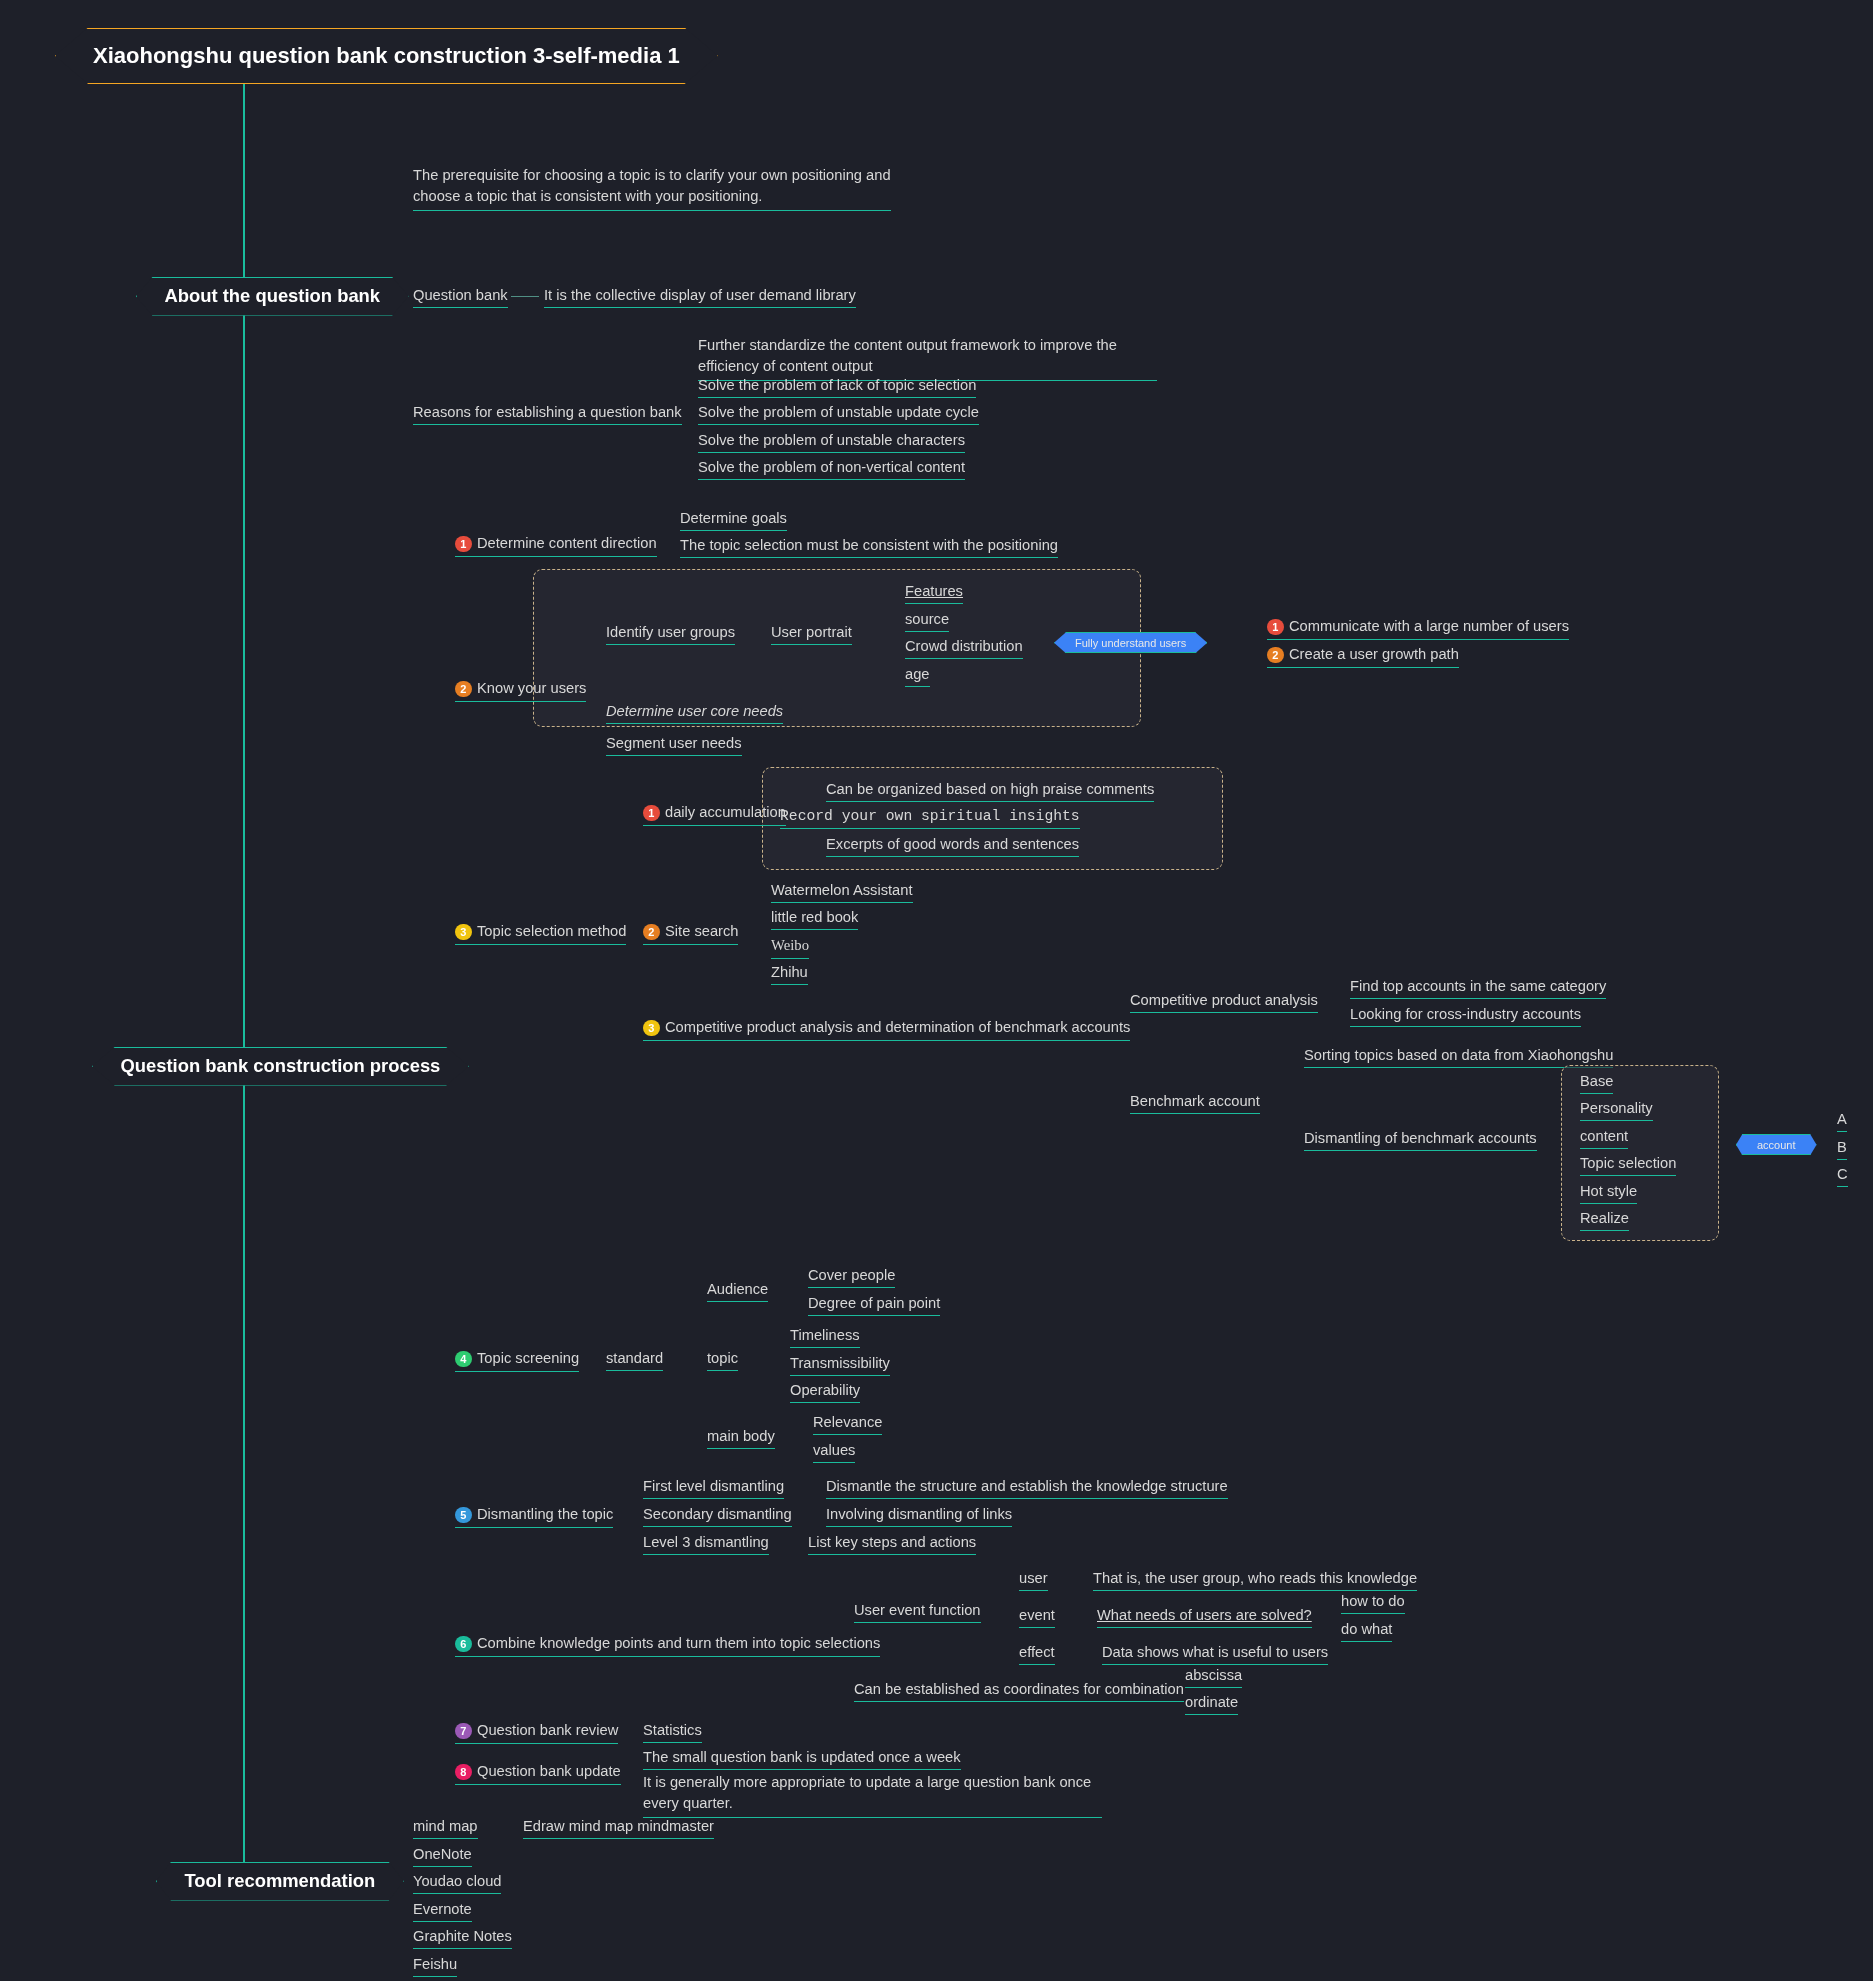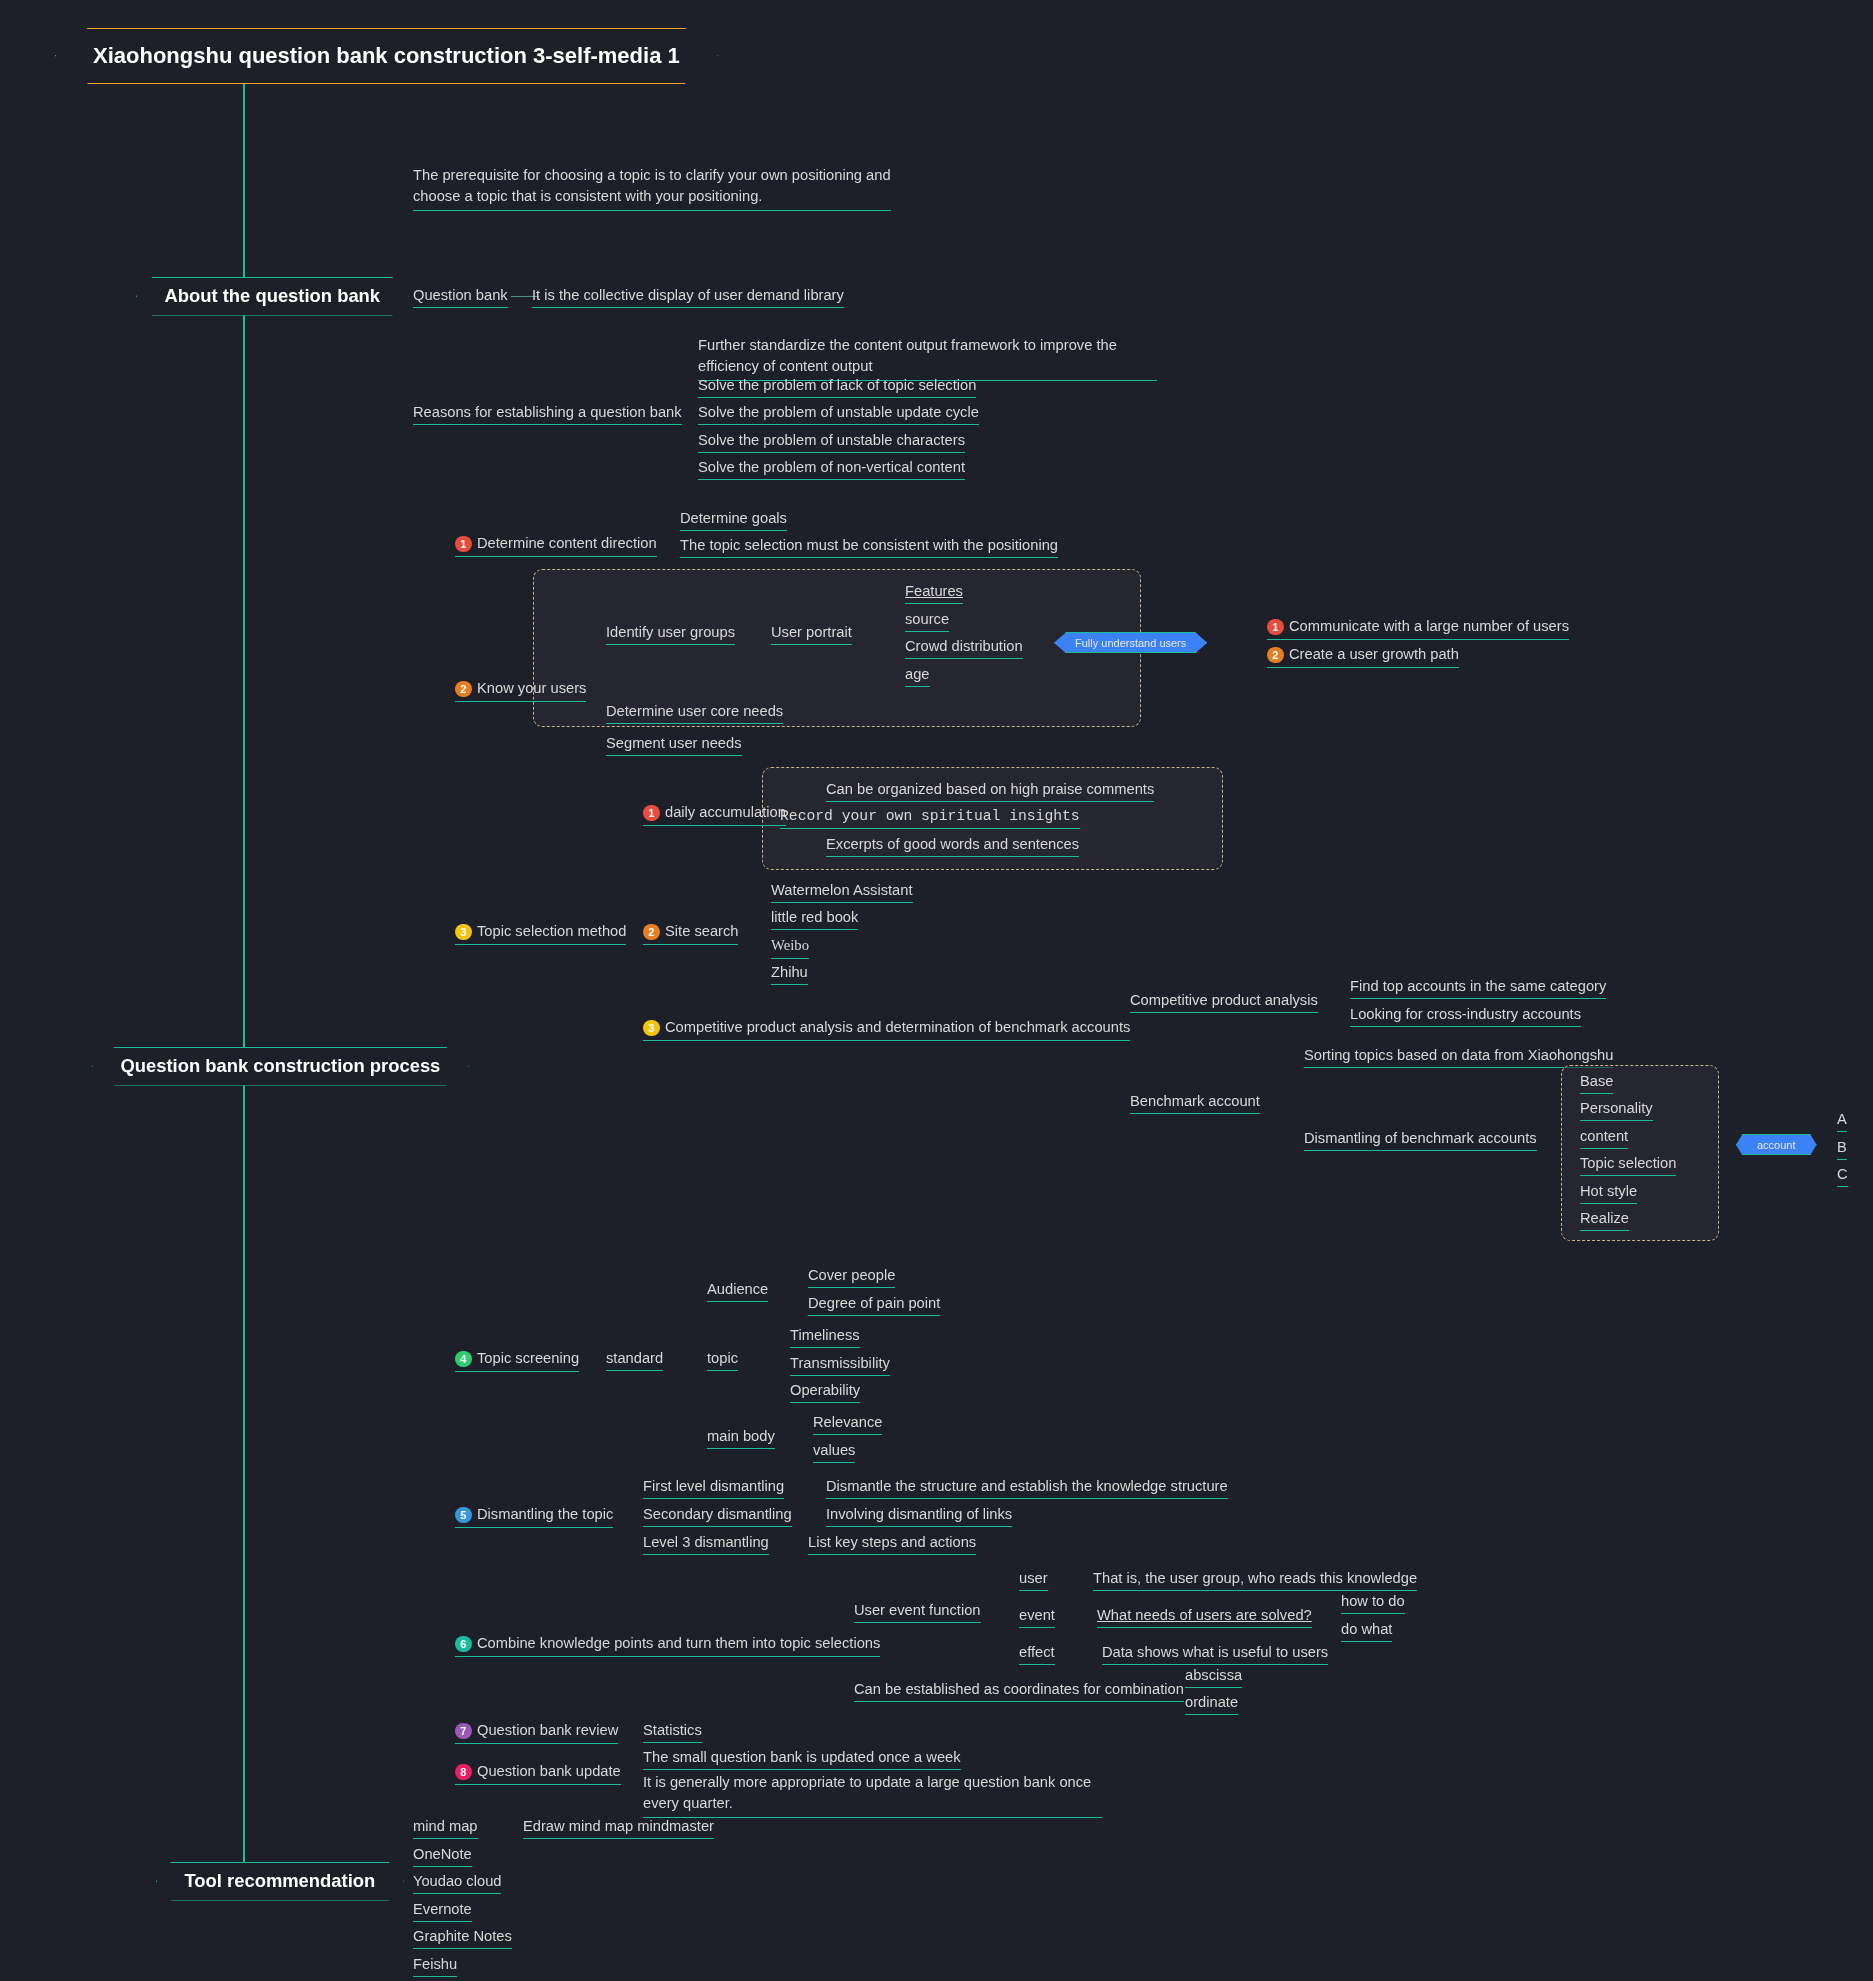--- a/index.html
+++ b/index.html
@@ -113,21 +113,21 @@
 
   <div class="branch-hex" style="left:136px; top:277px;">
     <span>About the question bank</span>
   </div>
 
   <div class="leafwrap" style="left:413px; top:165px; max-width:478px;">The prerequisite for choosing a topic is to clarify your own positioning and choose a topic that is consistent with your positioning.</div>
 
 
   <div class="leaf" style="left:413px; top:287px;">Question bank</div>
   <div class="tline" style="left:511px; top:296px; width:27.5px;"></div>
-  <div class="leaf" style="left:532px; top:287px;">It is the collective display of user demand library</div>
+  <div class="leaf" style="left:544px; top:287px;">It is the collective display of user demand library</div>
 
   <div class="leaf" style="left:413px; top:404px;">Reasons for establishing a question bank</div>
   <div class="leafwrap" style="left:698px; top:335px; max-width:459px;">Further standardize the content output framework to improve the efficiency of content output</div>
   <div class="leaf" style="left:698px; top:377px;">Solve the problem of lack of topic selection</div>
   <div class="leaf" style="left:698px; top:404px;">Solve the problem of unstable update cycle</div>
   <div class="leaf" style="left:698px; top:432px;">Solve the problem of unstable characters</div>
   <div class="leaf" style="left:698px; top:459px;">Solve the problem of non-vertical content</div>
 
   <div class="branch-hex" style="left:92px; top:1047px;">
     <span>Question bank construction process</span>
@@ -143,21 +143,21 @@
   <div class="leaf" style="left:771px; top:624px;">User portrait</div>
   <div class="leaf" style="left:905px; top:583px;text-decoration:underline;">Features</div>
   <div class="leaf" style="left:905px; top:611px;">source</div>
   <div class="leaf" style="left:905px; top:638px;">Crowd distribution</div>
   <div class="leaf" style="left:905px; top:666px;">age</div>
 
   <div class="smallhex" style="left:1054px; top:632px;"><span>Fully understand users</span></div>
   <div class="leaf" style="left:1267px; top:618px;"><span class="num n1">1</span><span>Communicate with a large number of users</span></div>
   <div class="leaf" style="left:1267px; top:646px;"><span class="num n2">2</span><span>Create a user growth path</span></div>
 
-  <div class="leaf" style="left:606px; top:703px;">Determine user core needs</div>
+  <div class="leaf" style="left:606px; top:703px;font-style:italic;">Determine user core needs</div>
   <div class="leaf" style="left:606px; top:735px;">Segment user needs</div>
 
   <div class="leaf" style="left:455px; top:923px;"><span class="num n3">3</span><span>Topic selection method</span></div>
 
   <div class="dashbox" style="left:762px; top:767px; width:459px; height:101px;"></div>
   <div class="leaf" style="left:643px; top:804px;"><span class="num n1">1</span><span>daily accumulation</span></div>
   <div class="leaf" style="left:826px; top:781px;">Can be organized based on high praise comments</div>
   <div class="leaf" style="left:780px; top:808px;font-family:Liberation Mono, monospace;">Record your own spiritual insights</div>
   <div class="leaf" style="left:826px; top:836px;">Excerpts of good words and sentences</div>
 

